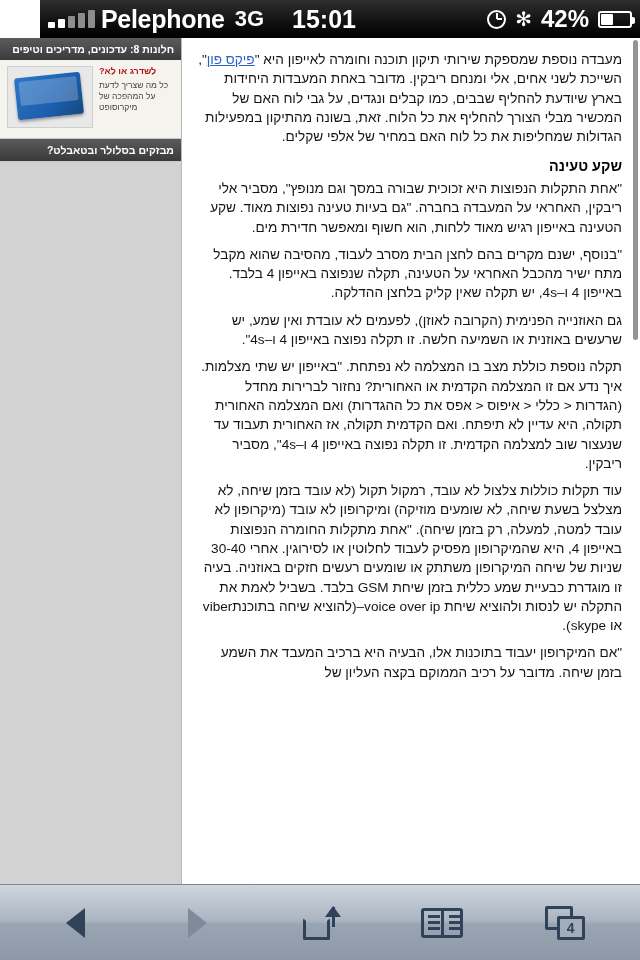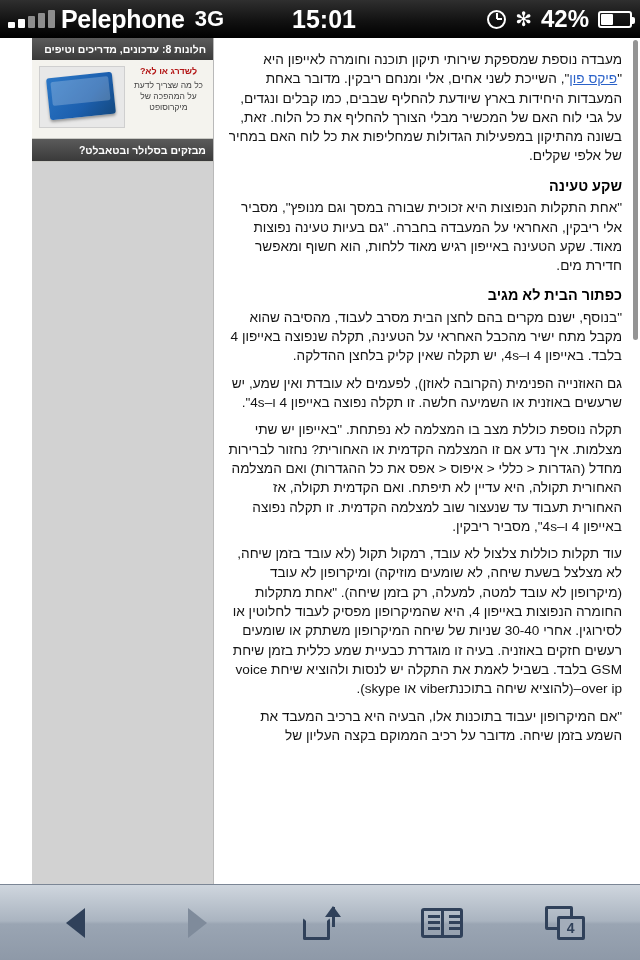--- a/index.html
+++ b/index.html
@@ -11,20 +11,21 @@
   }
 
   
   .status-bar {
     height: 38px;
     background: linear-gradient(to bottom, #2f2f2f 0%, #121212 55%, #000000 100%);
     display: flex;
     align-items: center;
     padding: 0 8px;
     color: #ffffff;
+    margin-left: 40px;
   }
   .signal {
     display: flex;
     align-items: flex-end;
     gap: 3px;
     height: 18px;
     margin-right: 6px;
   }
   .signal i {
     display: block;
@@ -106,21 +107,20 @@
   }
 
   
   .page {
     position: relative;
     height: 846px;
     background: #ffffff;
     display: flex;
     flex-direction: row;
     overflow: hidden;
-    padding-left: 32px;
   }
 
   
   .article {
     order: 2;
     flex: 1 1 auto;
     padding: 12px 18px 12px 14px;
     direction: rtl;
     text-align: right;
     font-size: 13.6px;
@@ -204,21 +204,21 @@
     content: "";
     position: absolute;
     left: 5px; top: 4px; right: 5px; bottom: 4px;
     background: linear-gradient(120deg, #6c7b86, #cfd8de 45%, #8a98a2);
     border-radius: 2px;
   }
   .promo-text {
     font-size: 8.5px;
     line-height: 1.32;
     color: #444444;
-    text-align: center;
+    text-align: left;
   }
   .promo-text .lead {
     display: block;
     color: #b31616;
     font-weight: bold;
     font-size: 9px;
     margin-bottom: 2px;
   }
   .sidebar-filler { height: 290px; background: #d2d2d2; }
   .scroll-track {
@@ -381,21 +381,20 @@
 
   <div class="article">
 
     <p>
       <span id="p0a">מעבדה נוספת שמספקת שירותי תיקון תוכנה וחומרה לאייפון היא "</span><a href="#">פיקס פון</a><span id="p0b">", השייכת לשני אחים, אלי ומנחם ריבקין. מדובר באחת המעבדות היחידות בארץ שיודעת להחליף שבבים, כמו קבלים ונגדים, על גבי לוח האם של המכשיר מבלי הצורך להחליף את כל הלוח. זאת, בשונה מהתיקון במפעילות הגדולות שמחליפות את כל לוח האם במחיר של אלפי שקלים.</span>
     </p>
 
     <h3>שקע טעינה</h3>
     <p>"אחת התקלות הנפוצות היא זכוכית שבורה במסך וגם מנופץ", מסביר אלי ריבקין, האחראי על המעבדה בחברה. "גם בעיות טעינה נפוצות מאוד. שקע הטעינה באייפון רגיש מאוד ללחות, הוא חשוף ומאפשר חדירת מים.</p>
 
-    <h3>כפתור הבית לא מגיב</h3>
     <p>"בנוסף, ישנם מקרים בהם לחצן הבית מסרב לעבוד, מהסיבה שהוא מקבל מתח ישיר מהכבל האחראי על הטעינה, תקלה שנפוצה באייפון 4 בלבד. באייפון 4 ו–4s, יש תקלה שאין קליק בלחצן ההדלקה.</p>
 
     <p>גם האוזנייה הפנימית (הקרובה לאוזן), לפעמים לא עובדת ואין שמע, יש שרעשים באוזנית או השמיעה חלשה. זו תקלה נפוצה באייפון 4 ו–4s".</p>
 
     <p>תקלה נוספת כוללת מצב בו המצלמה לא נפתחת. "באייפון יש שתי מצלמות. איך נדע אם זו המצלמה הקדמית או האחורית? נחזור לברירות מחדל (הגדרות &lt; כללי &lt; איפוס &lt; אפס את כל ההגדרות) ואם המצלמה האחורית תקולה, היא עדיין לא תיפתח. ואם הקדמית תקולה, אז האחורית תעבוד עד שנעצור שוב למצלמה הקדמית. זו תקלה נפוצה באייפון 4 ו–4s", מסביר ריבקין.</p>
     <p>עוד תקלות כוללות צלצול לא עובד, רמקול תקול (לא עובד בזמן שיחה, לא מצלצל בשעת שיחה, לא שומעים מוזיקה) ומיקרופון לא עובד (מיקרופון לא עובד למטה, למעלה, רק בזמן שיחה). "אחת מתקלות החומרה הנפוצות באייפון 4, היא שהמיקרופון מפסיק לעבוד לחלוטין או לסירוגין. אחרי 30-40 שניות של שיחה המיקרופון משתתק או שומעים רעשים חזקים באוזניה. בעיה זו מוגדרת כבעיית שמע כללית בזמן שיחת GSM בלבד. בשביל לאמת את התקלה יש לנסות ולהוציא שיחת voice over ip–(להוציא שיחה בתוכנתviber או skype).</p>
     <p>"אם המיקרופון יעבוד בתוכנות אלו, הבעיה היא ברכיב המעבד את השמע בזמן שיחה. מדובר על רכיב הממוקם בקצה העליון של</p>
   </div>
 
   <div class="scroll-track">

